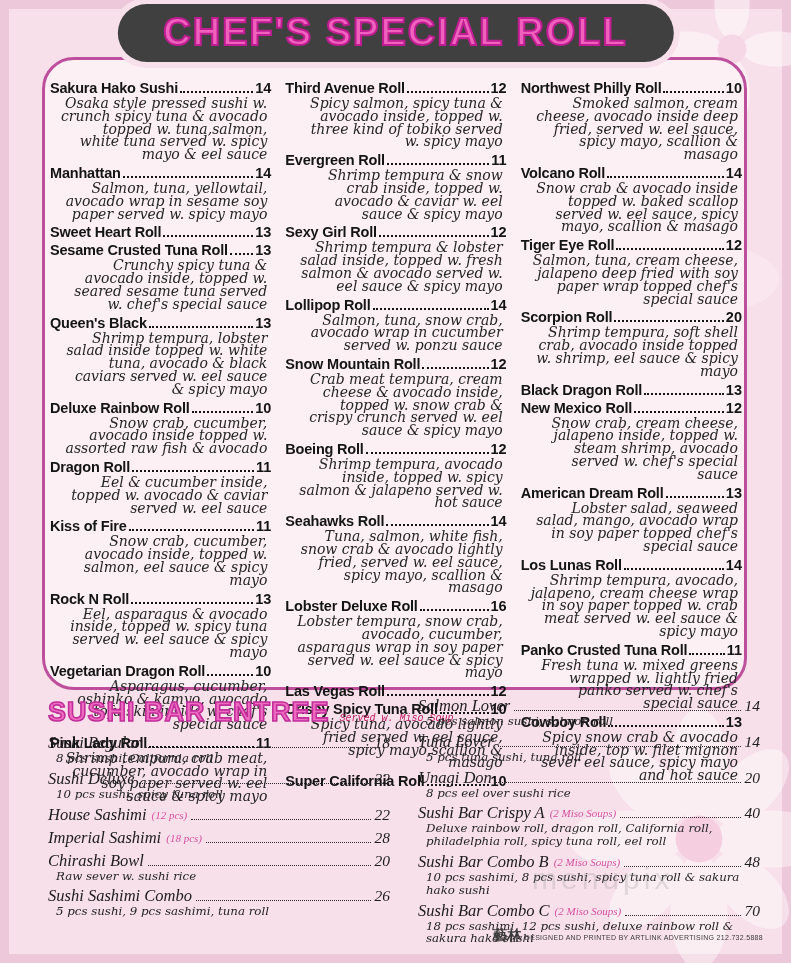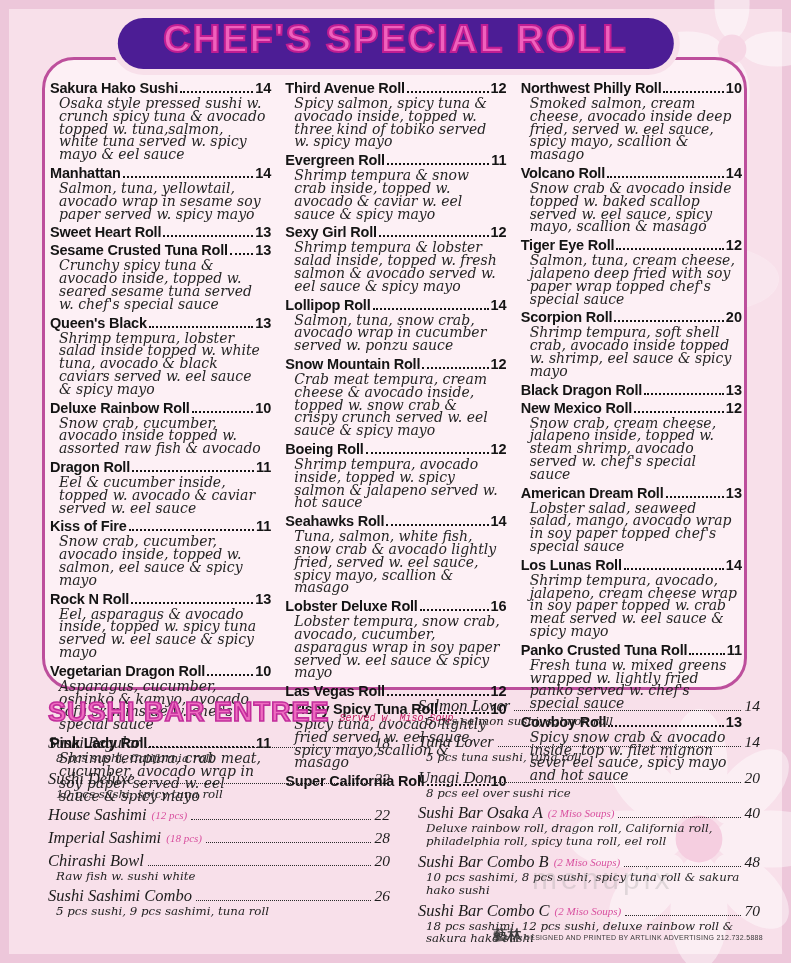--- a/index.html
+++ b/index.html
@@ -15,36 +15,36 @@
   
   .flower{position:absolute;pointer-events:none;}
   
   .panel{
     position:absolute;left:42px;top:57px;width:705px;height:633px;
     border:3px solid #bd4f9c;border-radius:32px;
     background:#fdf0f5;
     box-sizing:border-box;
   }
   .title-pill{
-    position:absolute;left:50%;top:18px;transform:translateX(-50%);
-    background:#4c1d95;border-radius:34px;
-    padding:0 46px 8px 46px;z-index:5;
+    position:absolute;left:50%;top:4px;transform:translateX(-50%);
+    background:#404040;border-radius:34px;
+    padding:7px 46px 8px 46px;z-index:5;
     box-shadow:0 0 0 6px #f8e0ea;
   }
   .title-text{
     font-size:38px;font-weight:bold;letter-spacing:2px;
     color:#ef61bd;
     -webkit-text-stroke:2px #c01d93;
     white-space:nowrap;
   }
   .roll-cols{
     position:absolute;left:50px;top:80px;width:692px;
     display:flex;gap:14px;
   }
-  .roll-col{flex:1;min-width:0;}
+  .roll-col{flex:1;min-width:0;text-align:right;}
   .item{margin-bottom:2px;}
   .row{display:flex;align-items:flex-end;}
   .iname{
     font-weight:bold;font-size:14.5px;line-height:16px;color:#141414;
     letter-spacing:-0.2px;white-space:nowrap;
   }
   .leader{
     flex:1;border-bottom:2px dotted #141414;
     margin:0 2px 3px 2px;min-width:8px;
   }
@@ -452,21 +452,21 @@
           <span class="e-leader"></span>
           <span class="e-price">28</span>
         </div>
       </div>
       <div class="e-item">
         <div class="e-row">
           <span class="e-name">Chirashi Bowl</span>
           <span class="e-leader"></span>
           <span class="e-price">20</span>
         </div>
-        <div class="e-desc">Raw fish w. sushi white</div>
+        <div class="e-desc">Raw sever w. sushi rice</div>
       </div>
       <div class="e-item">
         <div class="e-row">
           <span class="e-name">Sushi Sashimi Combo</span>
           <span class="e-leader"></span>
           <span class="e-price">26</span>
         </div>
         <div class="e-desc">5 pcs sushi, 9 pcs sashimi, tuna roll</div>
       </div>
     </div>
@@ -490,21 +490,21 @@
       <div class="e-item">
         <div class="e-row">
           <span class="e-name">Unagi Don</span>
           <span class="e-leader"></span>
           <span class="e-price">20</span>
         </div>
         <div class="e-desc">8 pcs eel over sushi rice</div>
       </div>
       <div class="e-item">
         <div class="e-row">
-          <span class="e-name">Sushi Bar Osaka A</span>
+          <span class="e-name">Sushi Bar Crispy A</span>
           <span class="e-qual">(2 Miso Soups)</span>
           <span class="e-leader"></span>
           <span class="e-price">40</span>
         </div>
         <div class="e-desc">Deluxe rainbow roll, dragon roll, California roll, philadelphia roll, spicy tuna roll, eel roll</div>
       </div>
       <div class="e-item">
         <div class="e-row">
           <span class="e-name">Sushi Bar Combo B</span>
           <span class="e-qual">(2 Miso Soups)</span>

